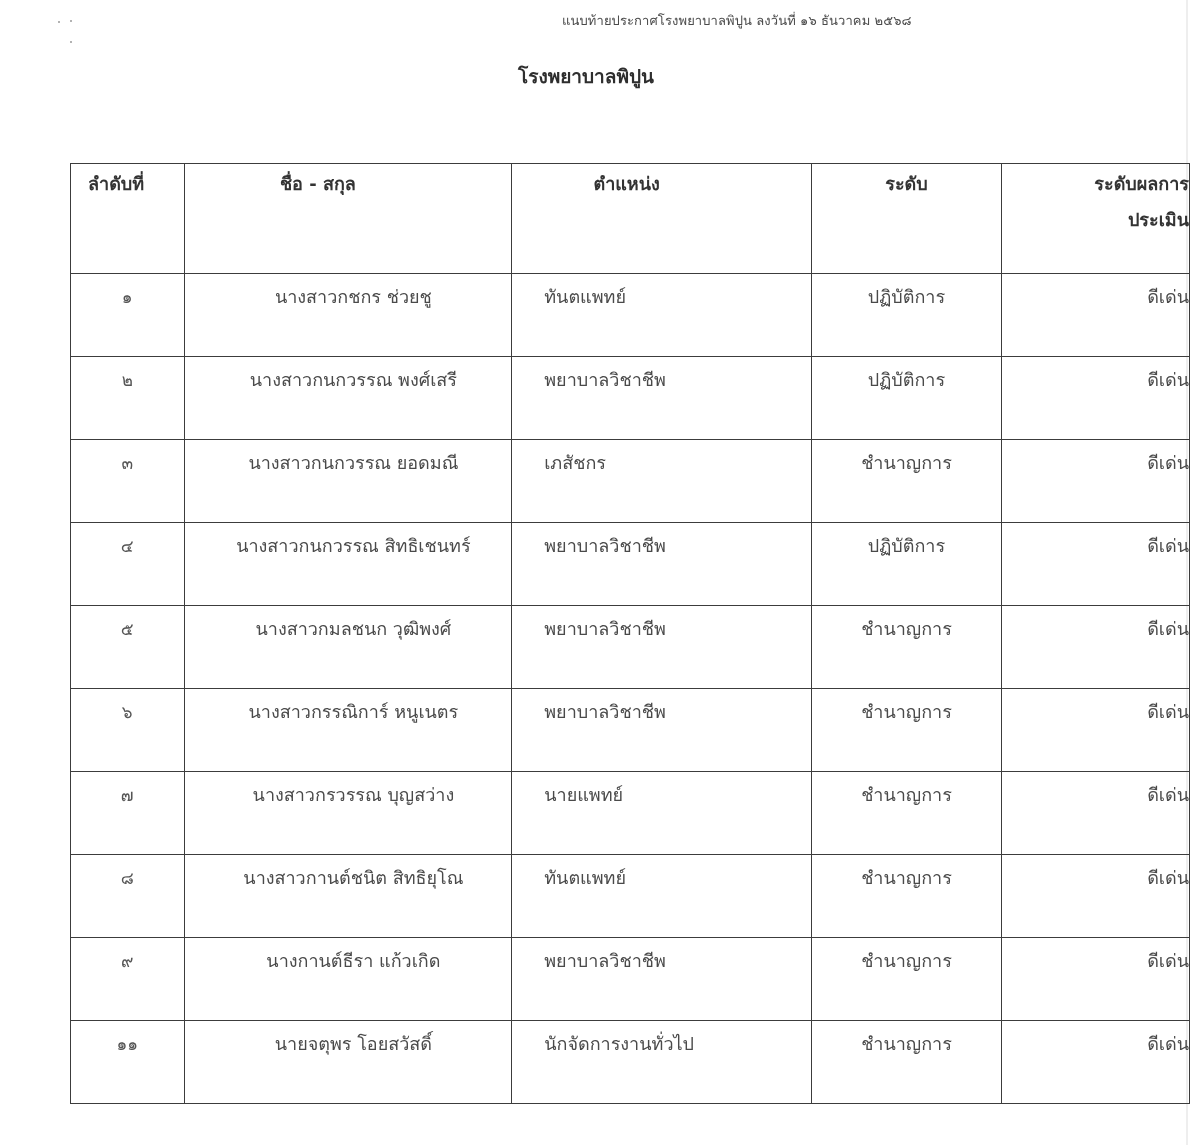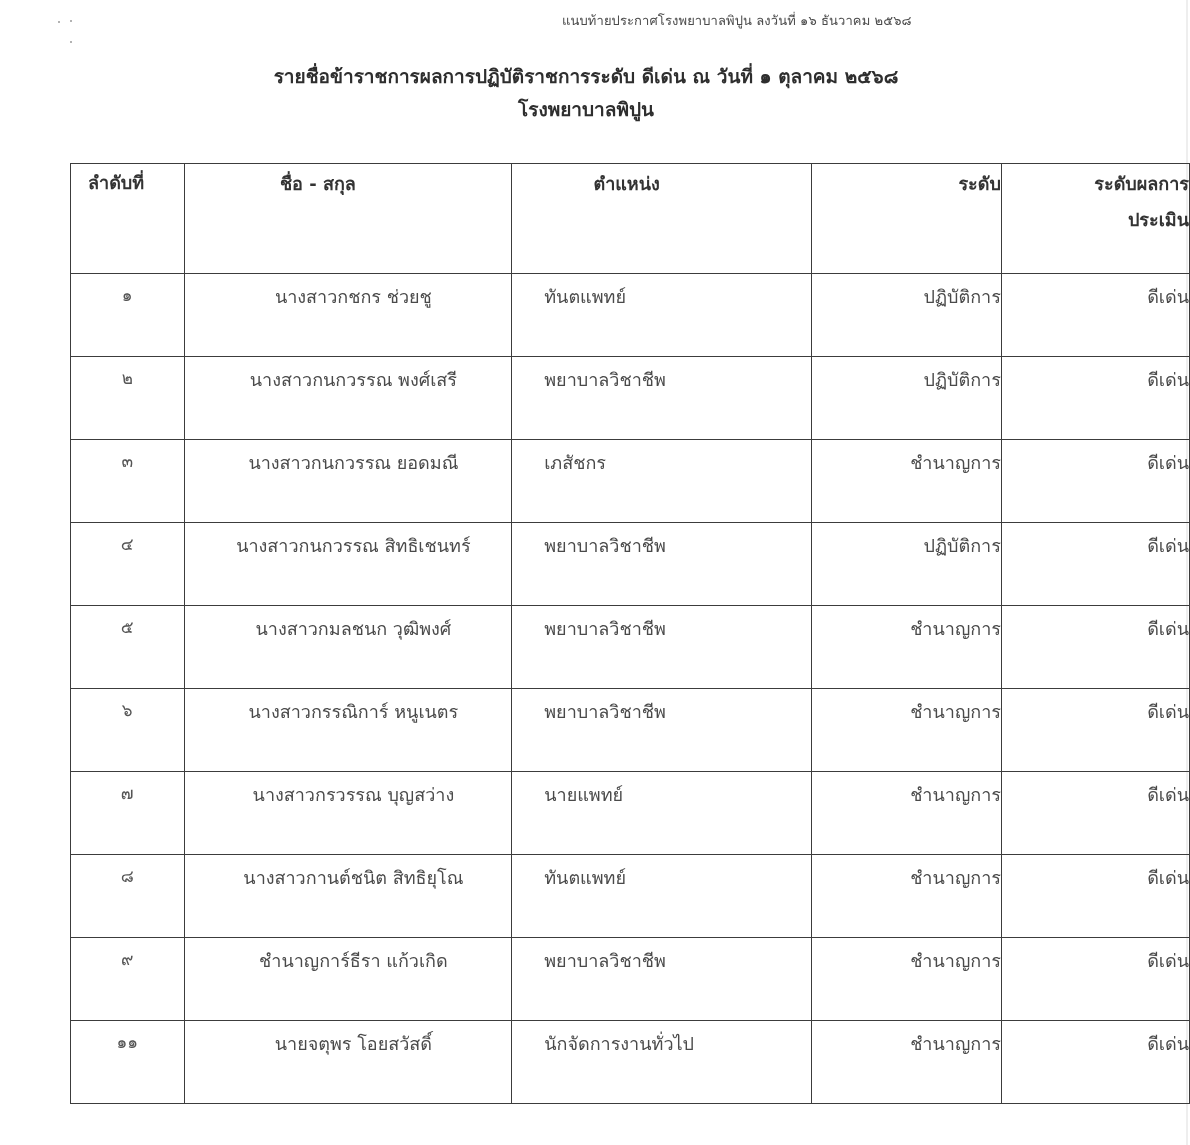--- a/index.html
+++ b/index.html
@@ -74,43 +74,42 @@
       line-height: 36px;
       padding-top: 2px;
     }
     td {
       height: 72px;
       font-size: 18px;
       color: #4a4a4a;
       line-height: 26px;
       padding-top: 10px;
     }
-    .c-no { width: 100px; text-align: center; font-family: Liberation Mono, monospace; }
+    .c-no { width: 100px; text-align: center; }
     .c-name { width: 287px; text-align: center; padding-left: 11px; }
     .c-pos { width: 243px; text-align: left; padding-left: 32px; font-family: Liberation Serif, serif; }
-    .c-level { width: 200px; text-align: right; }
+    .c-level { width: 200px; text-align: center; }
     .c-eval { width: 198px; text-align: right; }
     th.c-name { text-align: center; padding-left: 0; padding-right: 60px; }
     th.c-pos { text-align: center; padding-left: 0; padding-right: 70px; }
     th.c-no { text-align: left; padding-left: 17px; }
     td.c-no { font-size: 17px; color: #555555; }
     .hdr-line { display: block; }
   </style>
 </head>
 <body>
 
 <span class="scan-dot" style="left:58px;top:21px;"></span>
 <span class="scan-dot" style="left:70px;top:20px;"></span>
 <span class="scan-dot" style="left:70px;top:41px;"></span>
 <div class="right-edge"></div>
 
 <div class="annex-note">แนบท้ายประกาศโรงพยาบาลพิปูน ลงวันที่  ๑๖ ธันวาคม ๒๕๖๘</div>
 
 <div class="doc-title">
-  <div>รายชื่อข้าราชการผลการปฏิบัติราชการระดับ ดีเด่น ณ วันที่ ๑ ตุลาคม ๒๕๖๘</div>
   <div>โรงพยาบาลพิปูน</div>
 </div>
 
 <div class="table-wrap">
   <table>
     <thead>
       <tr>
         <th class="c-no">ลำดับที่</th>
         <th class="c-name">ชื่อ - สกุล</th>
         <th class="c-pos">ตำแหน่ง</th>
@@ -173,21 +172,21 @@
       </tr>
       <tr>
         <td class="c-no">๘</td>
         <td class="c-name">นางสาวกานต์ชนิต  สิทธิยุโณ</td>
         <td class="c-pos">ทันตแพทย์</td>
         <td class="c-level">ชำนาญการ</td>
         <td class="c-eval">ดีเด่น</td>
       </tr>
       <tr>
         <td class="c-no">๙</td>
-        <td class="c-name">ชำนาญการ์ธีรา  แก้วเกิด</td>
+        <td class="c-name">นางกานต์ธีรา  แก้วเกิด</td>
         <td class="c-pos">พยาบาลวิชาชีพ</td>
         <td class="c-level">ชำนาญการ</td>
         <td class="c-eval">ดีเด่น</td>
       </tr>
       <tr>
         <td class="c-no">๑๑</td>
         <td class="c-name">นายจตุพร  โอยสวัสดิ์</td>
         <td class="c-pos">นักจัดการงานทั่วไป</td>
         <td class="c-level">ชำนาญการ</td>
         <td class="c-eval">ดีเด่น</td>

